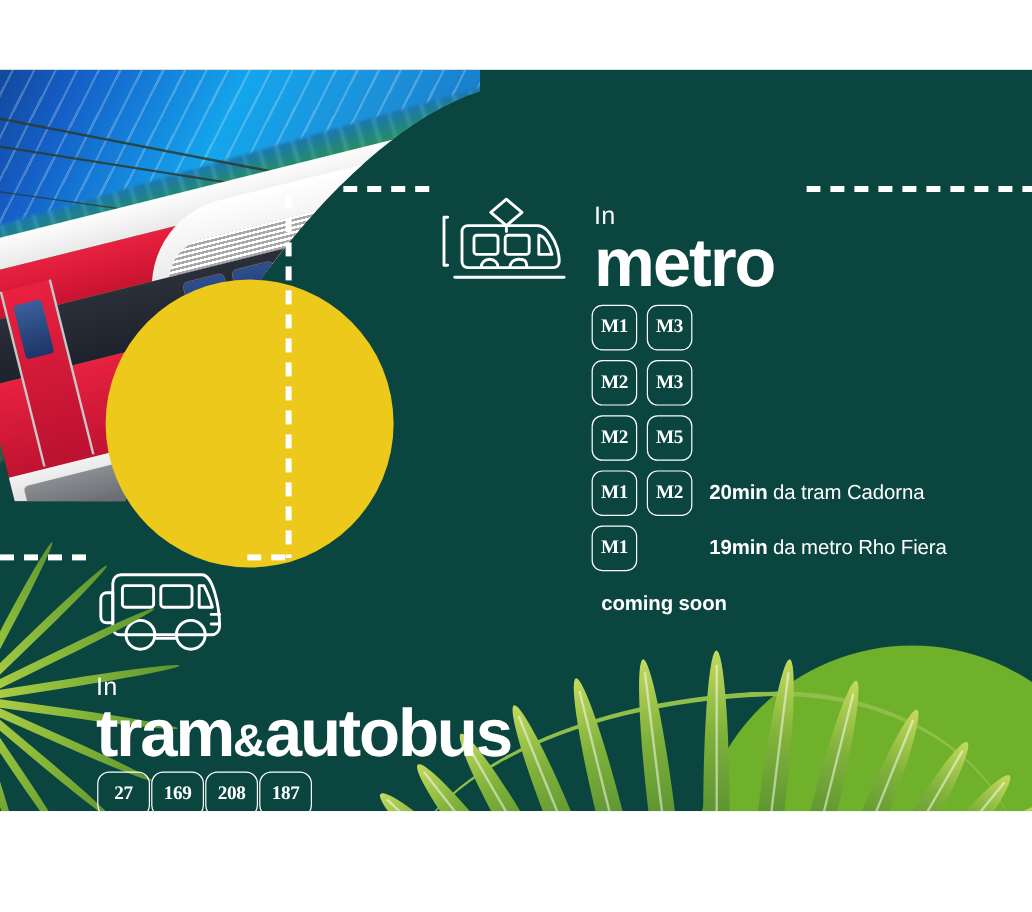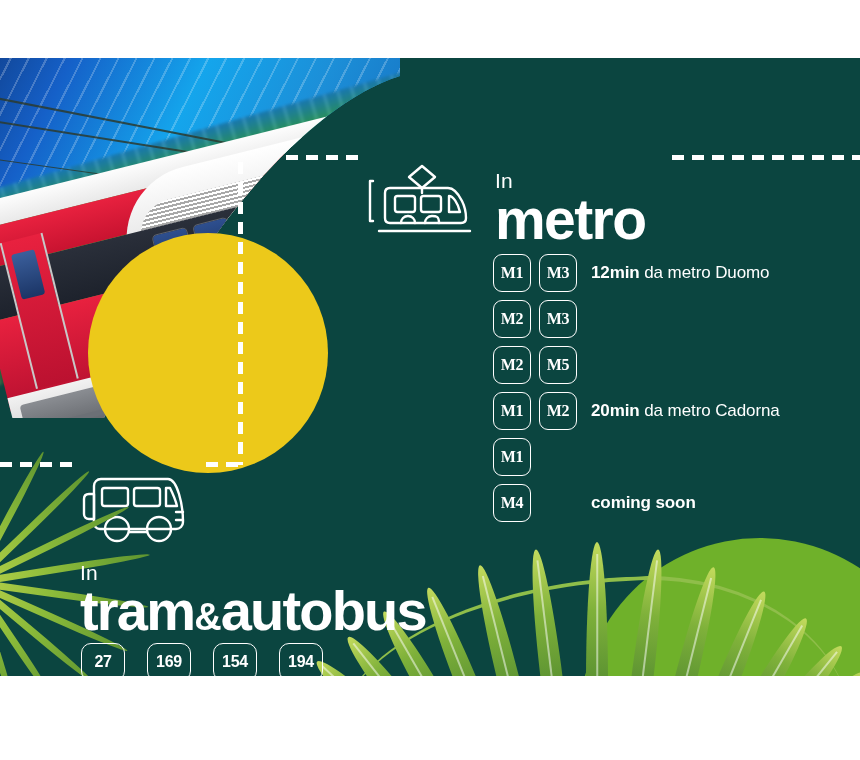--- a/index.html
+++ b/index.html
@@ -223,21 +223,21 @@
   .badge.wide { width: 44px; border-radius: 10px; }
   .metro-text {
     color: #ffffff; font-size: 17px; font-weight: 400;
     letter-spacing: -.1px; white-space: nowrap; padding-left: 8px;
   }
   .metro-text b { font-weight: 700; }
 
   
   #bus-badges {
     position: absolute; left: 81px; top: 585px;
-    display: flex; gap: 22px;
+    display: flex; gap: 1px; font-family: Liberation Serif, serif;
   }
   #fan-left { position: absolute; left: -26px; top: 408px; width: 210px; height: 200px; }
   #fan-left .blade {
     position: absolute; left: 0; bottom: 80px;
     height: 7px; border-radius: 0 50% 50% 0;
     transform-origin: 0% 50%;
     background: linear-gradient(90deg,#b9d24a,#8cbb3a 45%,#5d9430);
   }
   #palm-bottom { position: absolute; left: 330px; top: 470px; width: 530px; height: 210px; }
   #palm-bottom .stem {
@@ -357,23 +357,20 @@
       <span class="big">metro</span>
     </div>
 
     <div id="metro-list">
 
       <div class="metro-row">
         <div class="badge-col">
           <div class="badge">M1</div>
           <div class="badge">M3</div>
         </div>
-        <div class="metro-text">
-          <b>12min</b><span> da metro Duomo</span>
-        </div>
       </div>
 
       <div class="metro-row">
         <div class="badge-col">
           <div class="badge">M2</div>
           <div class="badge">M3</div>
         </div>
       </div>
 
       <div class="metro-row">
@@ -382,34 +379,34 @@
           <div class="badge">M5</div>
         </div>
       </div>
 
       <div class="metro-row">
         <div class="badge-col">
           <div class="badge">M1</div>
           <div class="badge">M2</div>
         </div>
         <div class="metro-text">
-          <b>20min</b><span> da metro Cadorna</span>
+          <b>20min</b><span> da tram Cadorna</span>
         </div>
       </div>
 
       <div class="metro-row">
         <div class="badge-col">
           <div class="badge">M1</div>
         </div>
-      </div>
-
-      <div class="metro-row">
-        <div class="badge-col">
-          <div class="badge">M4</div>
-        </div>
+        <div class="metro-text">
+          <b>19min</b><span> da metro Rho Fiera</span>
+        </div>
+      </div>
+
+      <div class="metro-row">
         <div class="metro-text">
           <b>coming soon</b><span></span>
         </div>
       </div>
 
     </div>
 
     <div id="fan-left">
       <div class="blade" style="width:148px; transform:rotate(-62deg)"></div>
       <div class="blade" style="width:160px; transform:rotate(-44deg)"></div>
@@ -444,22 +441,22 @@
     </div>
 
     <div class="head" id="head-tram">
       <span class="pre">In</span>
       <span class="big"><span>tram</span><span class="amp">&amp;</span><span>autobus</span></span>
     </div>
 
     <div id="bus-badges">
       <div class="badge wide">27</div>
       <div class="badge wide">169</div>
-      <div class="badge wide">154</div>
-      <div class="badge wide">194</div>
+      <div class="badge wide">208</div>
+      <div class="badge wide">187</div>
     </div>
 
   </div>
 
   <div class="top-white"></div>
   <div class="bottom-white"></div>
 
 </div>
 
 </body></html>

